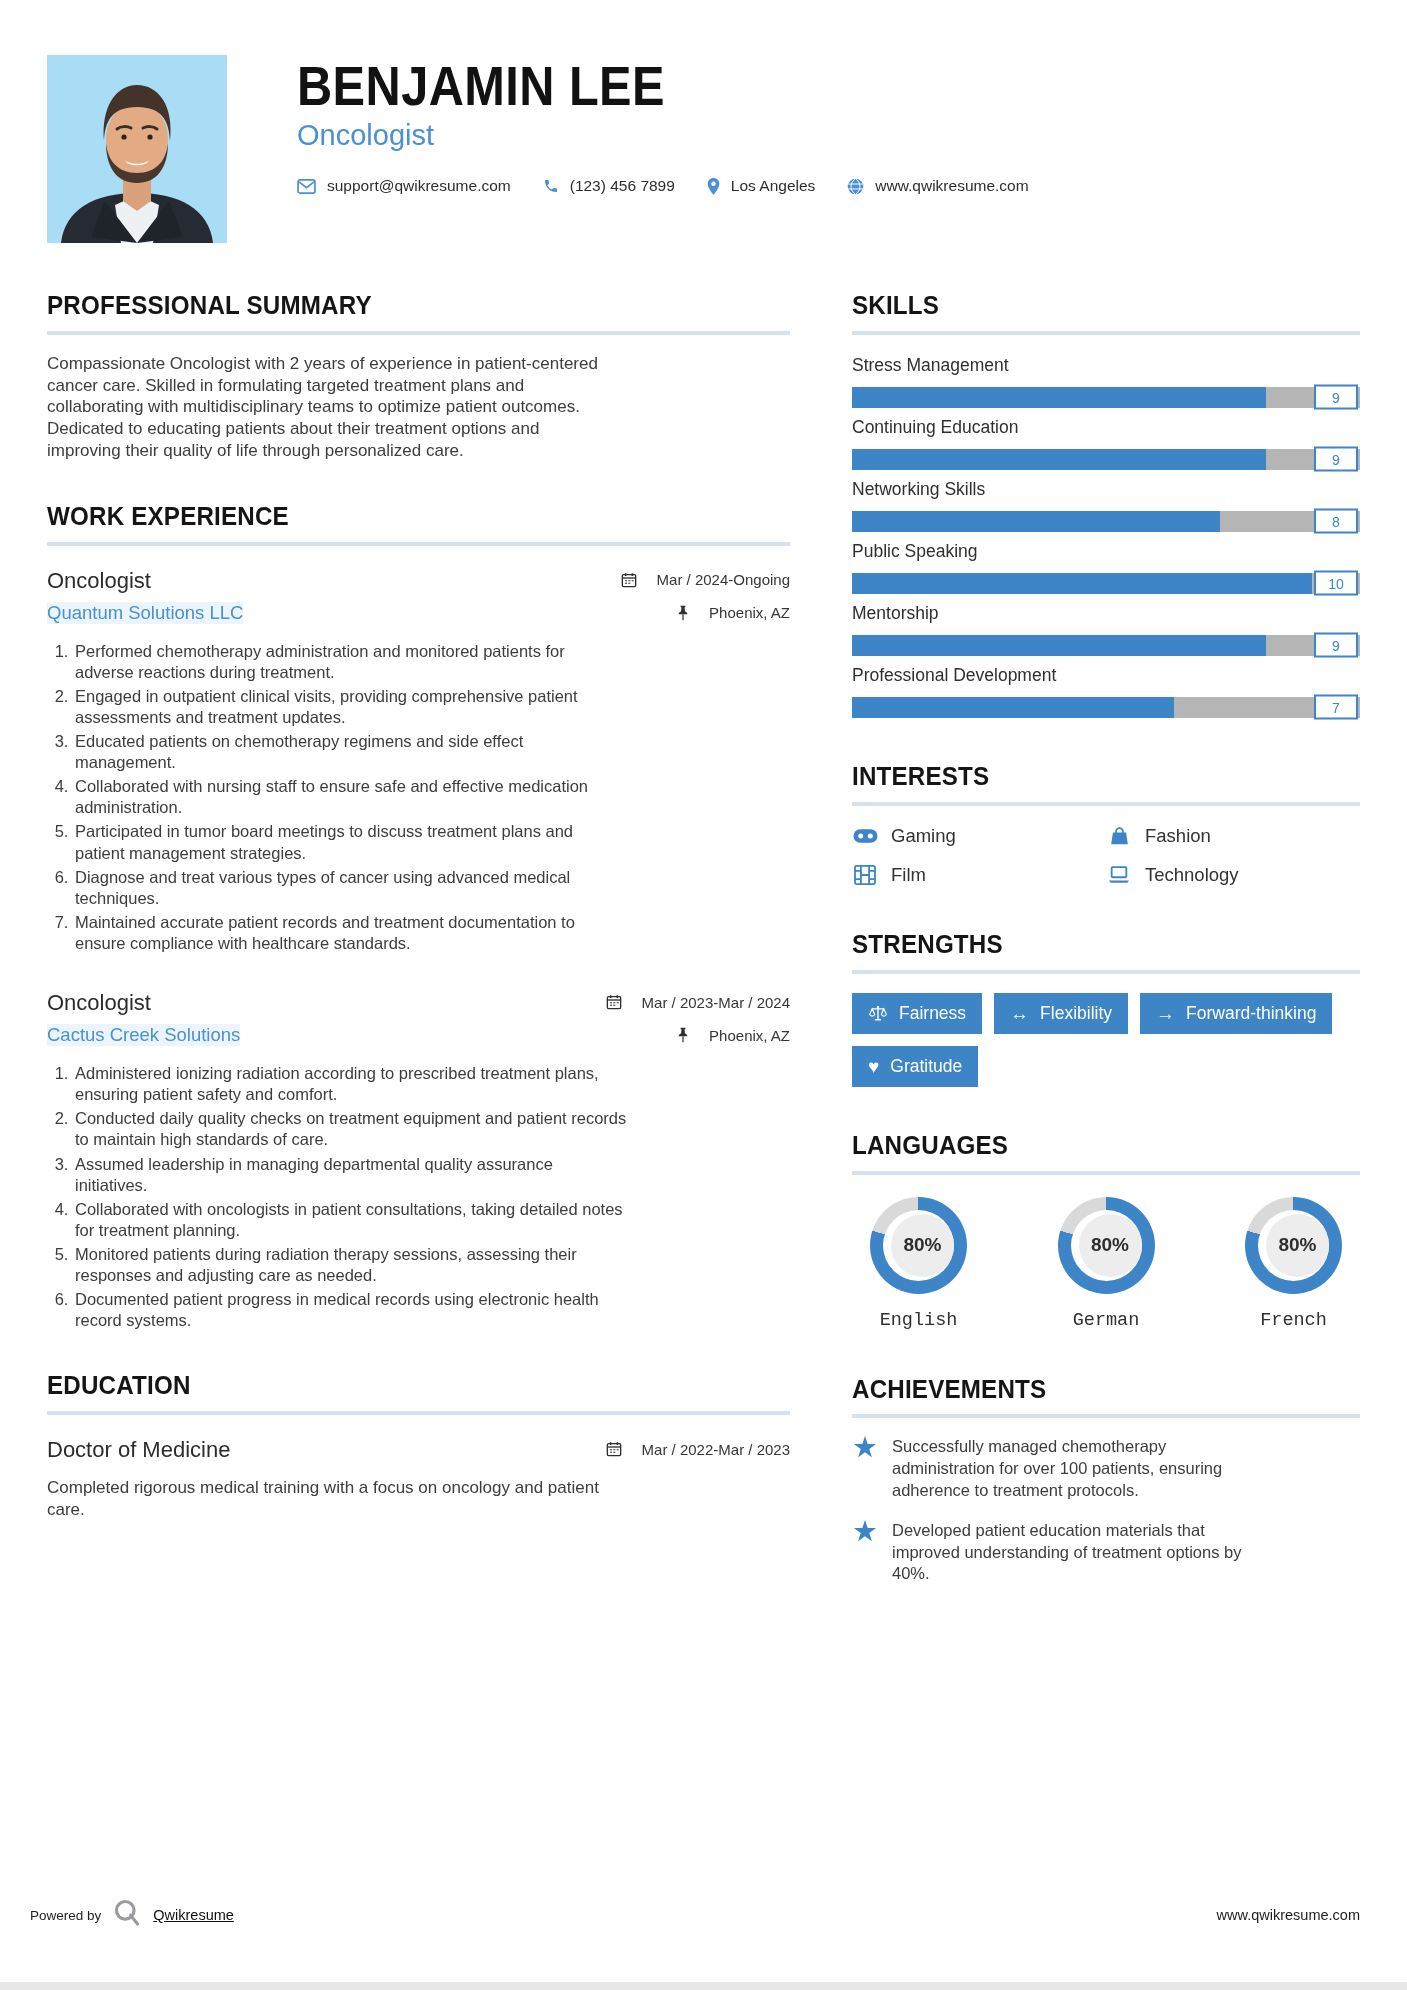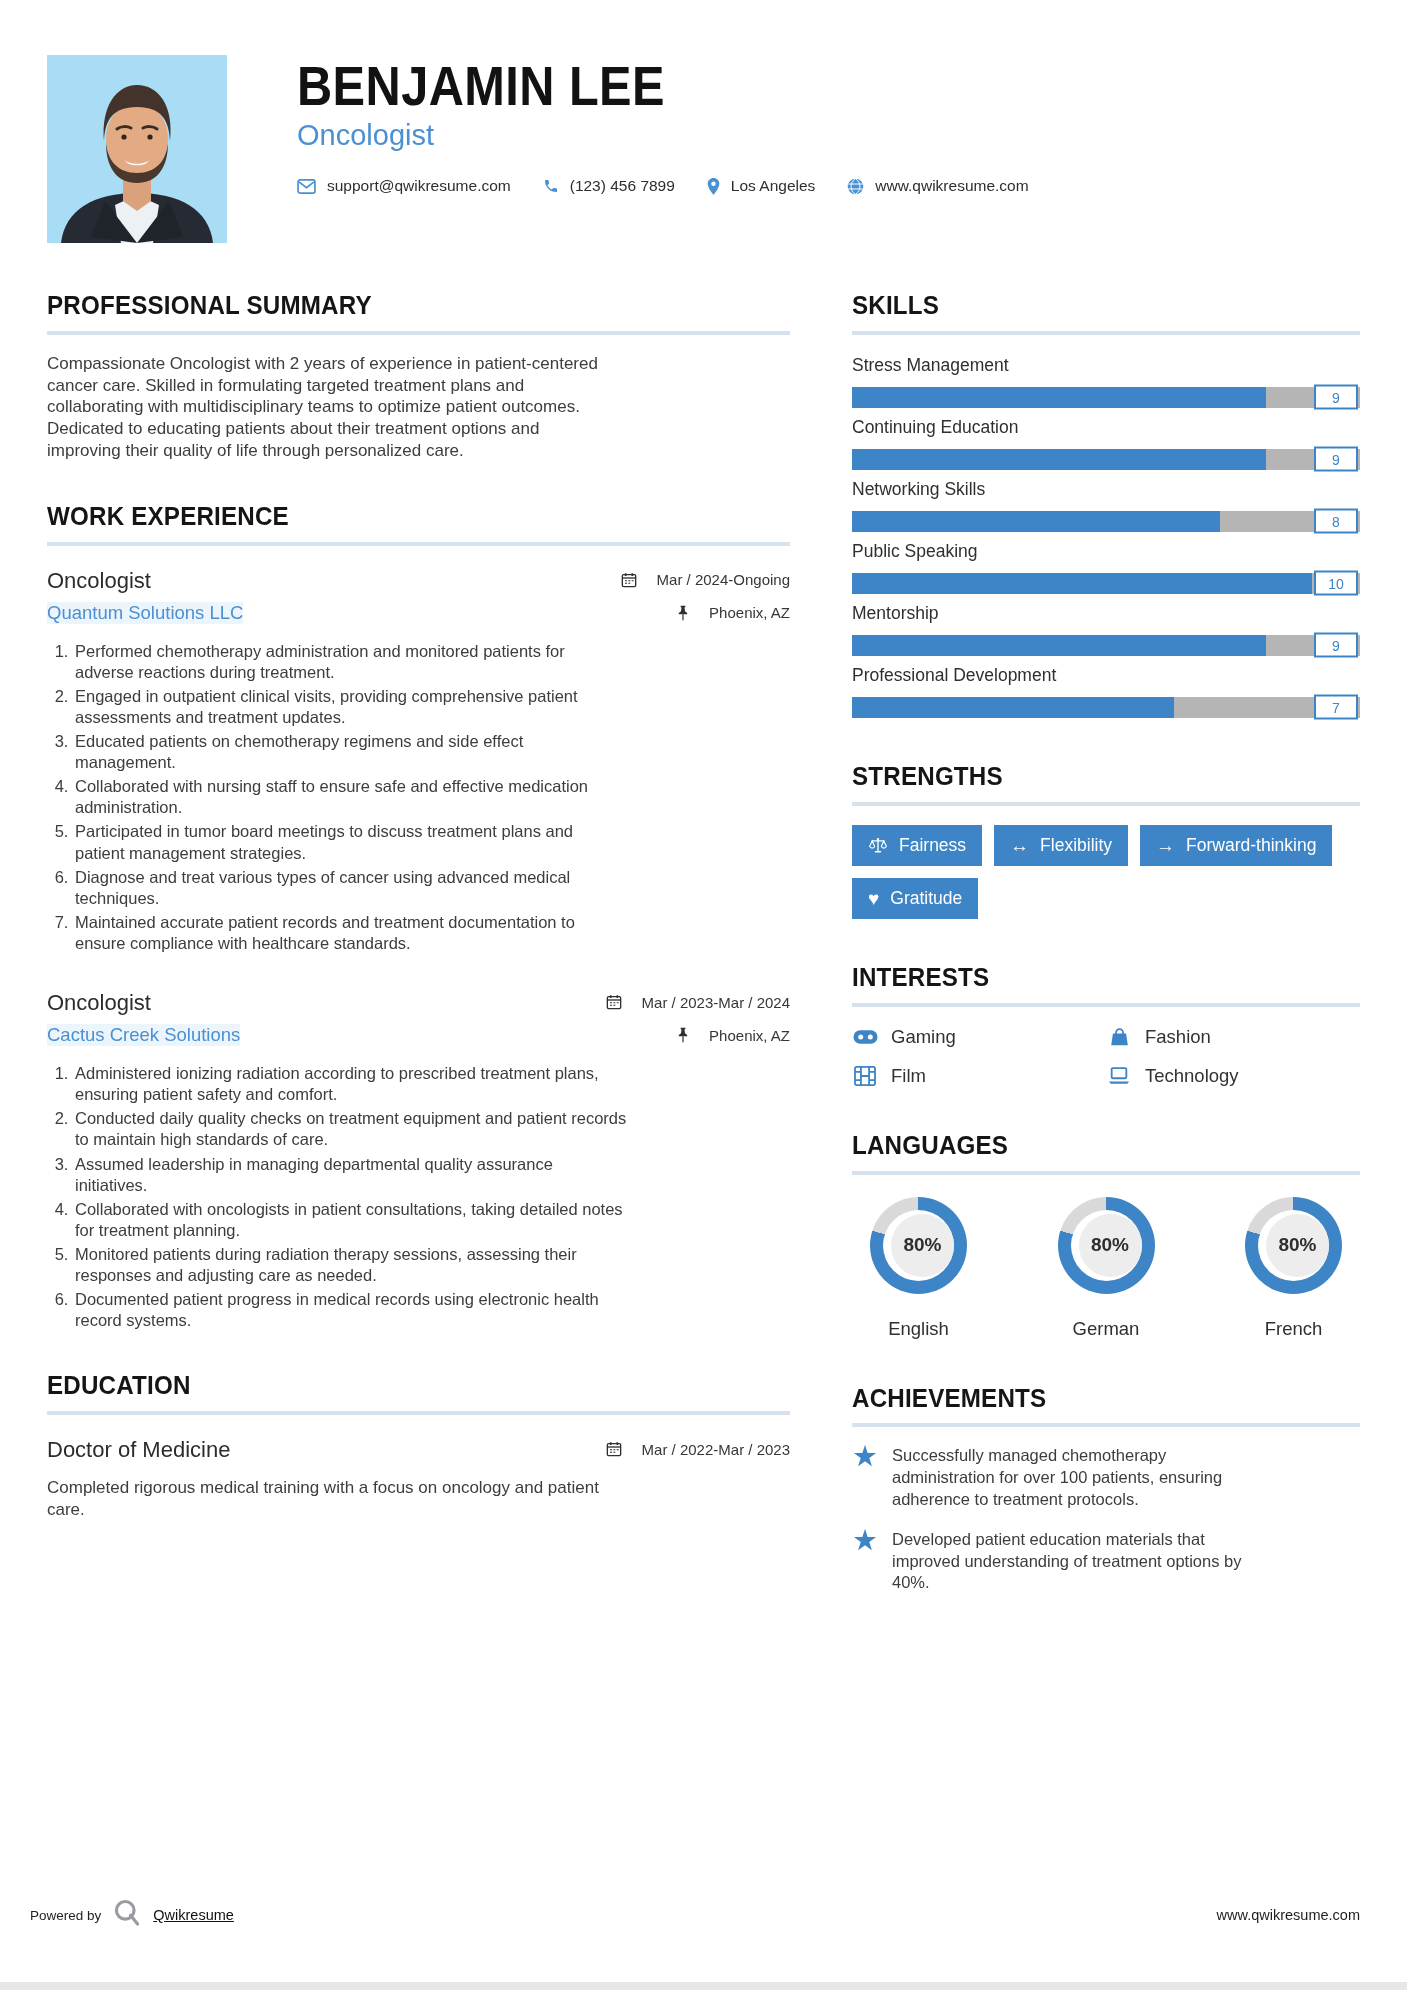--- a/index.html
+++ b/index.html
@@ -87,21 +87,21 @@
   
   .langs { display:flex; justify-content:space-between; padding:0 18px; margin-top:22px; }
   .lang { display:flex; flex-direction:column; align-items:center; }
   .donut { width:97px; height:97px; border-radius:50%; position:relative;
            background:conic-gradient(var(--accent,#3d85c6) calc(var(--p) * 3.6deg), var(--donut-gray,#d9d9d9) 0); }
   .hole { position:absolute; inset:13px; background:#fff; border-radius:50%;
           display:flex; align-items:center; justify-content:flex-end; }
   .pct { width:63px; height:63px; border-radius:50%; background:var(--hole,#ededed);
          display:flex; align-items:center; justify-content:center;
          font-size:19px; font-weight:bold; color:#2e2e2e; }
-  .lname { margin-top:24px; font-size:18.5px; color:#303030; }
+  .lname { margin-top:16px; font-size:18.5px; color:#303030;font-family:Liberation Mono, monospace; }
 
   
   .ach-list { margin-top:4px; }
   .ach { display:flex; gap:14px; margin-top:18px; }
   .star { color:var(--accent,#3d85c6); font-size:29px; line-height:1; margin-top:-3px; }
   .ach p { font-size:16.5px; line-height:1.32; color:#3d3d3d; max-width:352px; }
 
   
   .footer { position:absolute; left:30px; right:47px; bottom:58px;
             display:flex; justify-content:space-between; align-items:center;gap:16px; }
@@ -356,20 +356,68 @@
               <div class="slabel">Professional Development</div>
               <div class="track">
                 <div class="fill" style="--v: 7;"></div>
                 <div class="sbox">7</div>
               </div>
             </div>
           </div>
       </section>
 
       <section class="sec">
+        <h2 class="shead">INTERESTS</h2>
+        <div class="rule"></div>
+        <div class="igrid">
+
+            <div class="int">
+              <span class="iicon">
+                <svg viewBox="0 0 26 16" width="25" height="16">
+                  <rect x="0.5" y="1" width="25" height="14" rx="7" fill="#3d85c6"></rect>
+                  <circle cx="8" cy="8" r="2.6" fill="#fff"></circle>
+                  <circle cx="18" cy="8" r="2.6" fill="#fff"></circle>
+                </svg>
+              </span>
+              <span>Gaming</span>
+            </div>
+
+            <div class="int">
+              <span class="iicon">
+                <svg viewBox="0 0 24 24" width="21" height="21">
+                  <path d="M4.5 8.5h15L21.5 22h-19z" fill="#3d85c6"></path>
+                  <path d="M8 10V7.5a4 4 0 0 1 8 0V10" fill="none" stroke="#3d85c6" stroke-width="2"></path>
+                </svg>
+              </span>
+              <span>Fashion</span>
+            </div>
+
+            <div class="int">
+              <span class="iicon">
+                <svg viewBox="0 0 24 22" width="22" height="20">
+                  <rect x="1" y="1" width="22" height="20" rx="2" fill="none" stroke="#3d85c6" stroke-width="2"></rect>
+                  <path d="M7.5 1v20M16.5 1v20M7.5 11h9M1 6.5h6.5M1 15.5h6.5M16.5 6.5H23M16.5 15.5H23" stroke="#3d85c6" stroke-width="2" fill="none"></path>
+                </svg>
+              </span>
+              <span>Film</span>
+            </div>
+
+            <div class="int">
+              <span class="iicon">
+                <svg viewBox="0 0 24 20" width="22" height="19">
+                  <rect x="4" y="2" width="16" height="11" rx="1" fill="none" stroke="#3d85c6" stroke-width="2"></rect>
+                  <path d="M1 16.5h22L21 19H3z" fill="#3d85c6"></path>
+                </svg>
+              </span>
+              <span>Technology</span>
+            </div>
+          </div>
+      </section>
+
+      <section class="sec">
         <h2 class="shead">STRENGTHS</h2>
         <div class="rule"></div>
         <div class="badges">
 
             <div class="badge">
               <span class="bicon">
                 <svg viewBox="0 0 24 20" width="20" height="17">
                   <path d="M12 2.5v14M5 4.5h14M9 17.5h6" stroke="#fff" stroke-width="1.6" fill="none" stroke-linecap="round"></path>
                   <path d="M5 4.5l-3 6.5a3.2 3.2 0 0 0 6 0zM19 4.5l-3 6.5a3.2 3.2 0 0 0 6 0z" fill="none" stroke="#fff" stroke-width="1.4"></path>
                   <circle cx="12" cy="2.5" r="1.4" fill="#fff"></circle>
@@ -390,68 +438,20 @@
                 <span class="g">→</span>
               </span>
               <span>Forward-thinking</span>
             </div>
 
             <div class="badge">
               <span class="bicon">
                 <span class="g">♥</span>
               </span>
               <span>Gratitude</span>
-            </div>
-          </div>
-      </section>
-
-      <section class="sec">
-        <h2 class="shead">INTERESTS</h2>
-        <div class="rule"></div>
-        <div class="igrid">
-
-            <div class="int">
-              <span class="iicon">
-                <svg viewBox="0 0 26 16" width="25" height="16">
-                  <rect x="0.5" y="1" width="25" height="14" rx="7" fill="#3d85c6"></rect>
-                  <circle cx="8" cy="8" r="2.6" fill="#fff"></circle>
-                  <circle cx="18" cy="8" r="2.6" fill="#fff"></circle>
-                </svg>
-              </span>
-              <span>Gaming</span>
-            </div>
-
-            <div class="int">
-              <span class="iicon">
-                <svg viewBox="0 0 24 24" width="21" height="21">
-                  <path d="M4.5 8.5h15L21.5 22h-19z" fill="#3d85c6"></path>
-                  <path d="M8 10V7.5a4 4 0 0 1 8 0V10" fill="none" stroke="#3d85c6" stroke-width="2"></path>
-                </svg>
-              </span>
-              <span>Fashion</span>
-            </div>
-
-            <div class="int">
-              <span class="iicon">
-                <svg viewBox="0 0 24 22" width="22" height="20">
-                  <rect x="1" y="1" width="22" height="20" rx="2" fill="none" stroke="#3d85c6" stroke-width="2"></rect>
-                  <path d="M7.5 1v20M16.5 1v20M7.5 11h9M1 6.5h6.5M1 15.5h6.5M16.5 6.5H23M16.5 15.5H23" stroke="#3d85c6" stroke-width="2" fill="none"></path>
-                </svg>
-              </span>
-              <span>Film</span>
-            </div>
-
-            <div class="int">
-              <span class="iicon">
-                <svg viewBox="0 0 24 20" width="22" height="19">
-                  <rect x="4" y="2" width="16" height="11" rx="1" fill="none" stroke="#3d85c6" stroke-width="2"></rect>
-                  <path d="M1 16.5h22L21 19H3z" fill="#3d85c6"></path>
-                </svg>
-              </span>
-              <span>Technology</span>
             </div>
           </div>
       </section>
 
       <section class="sec">
         <h2 class="shead">LANGUAGES</h2>
         <div class="rule"></div>
         <div class="langs">
 
             <div class="lang">

